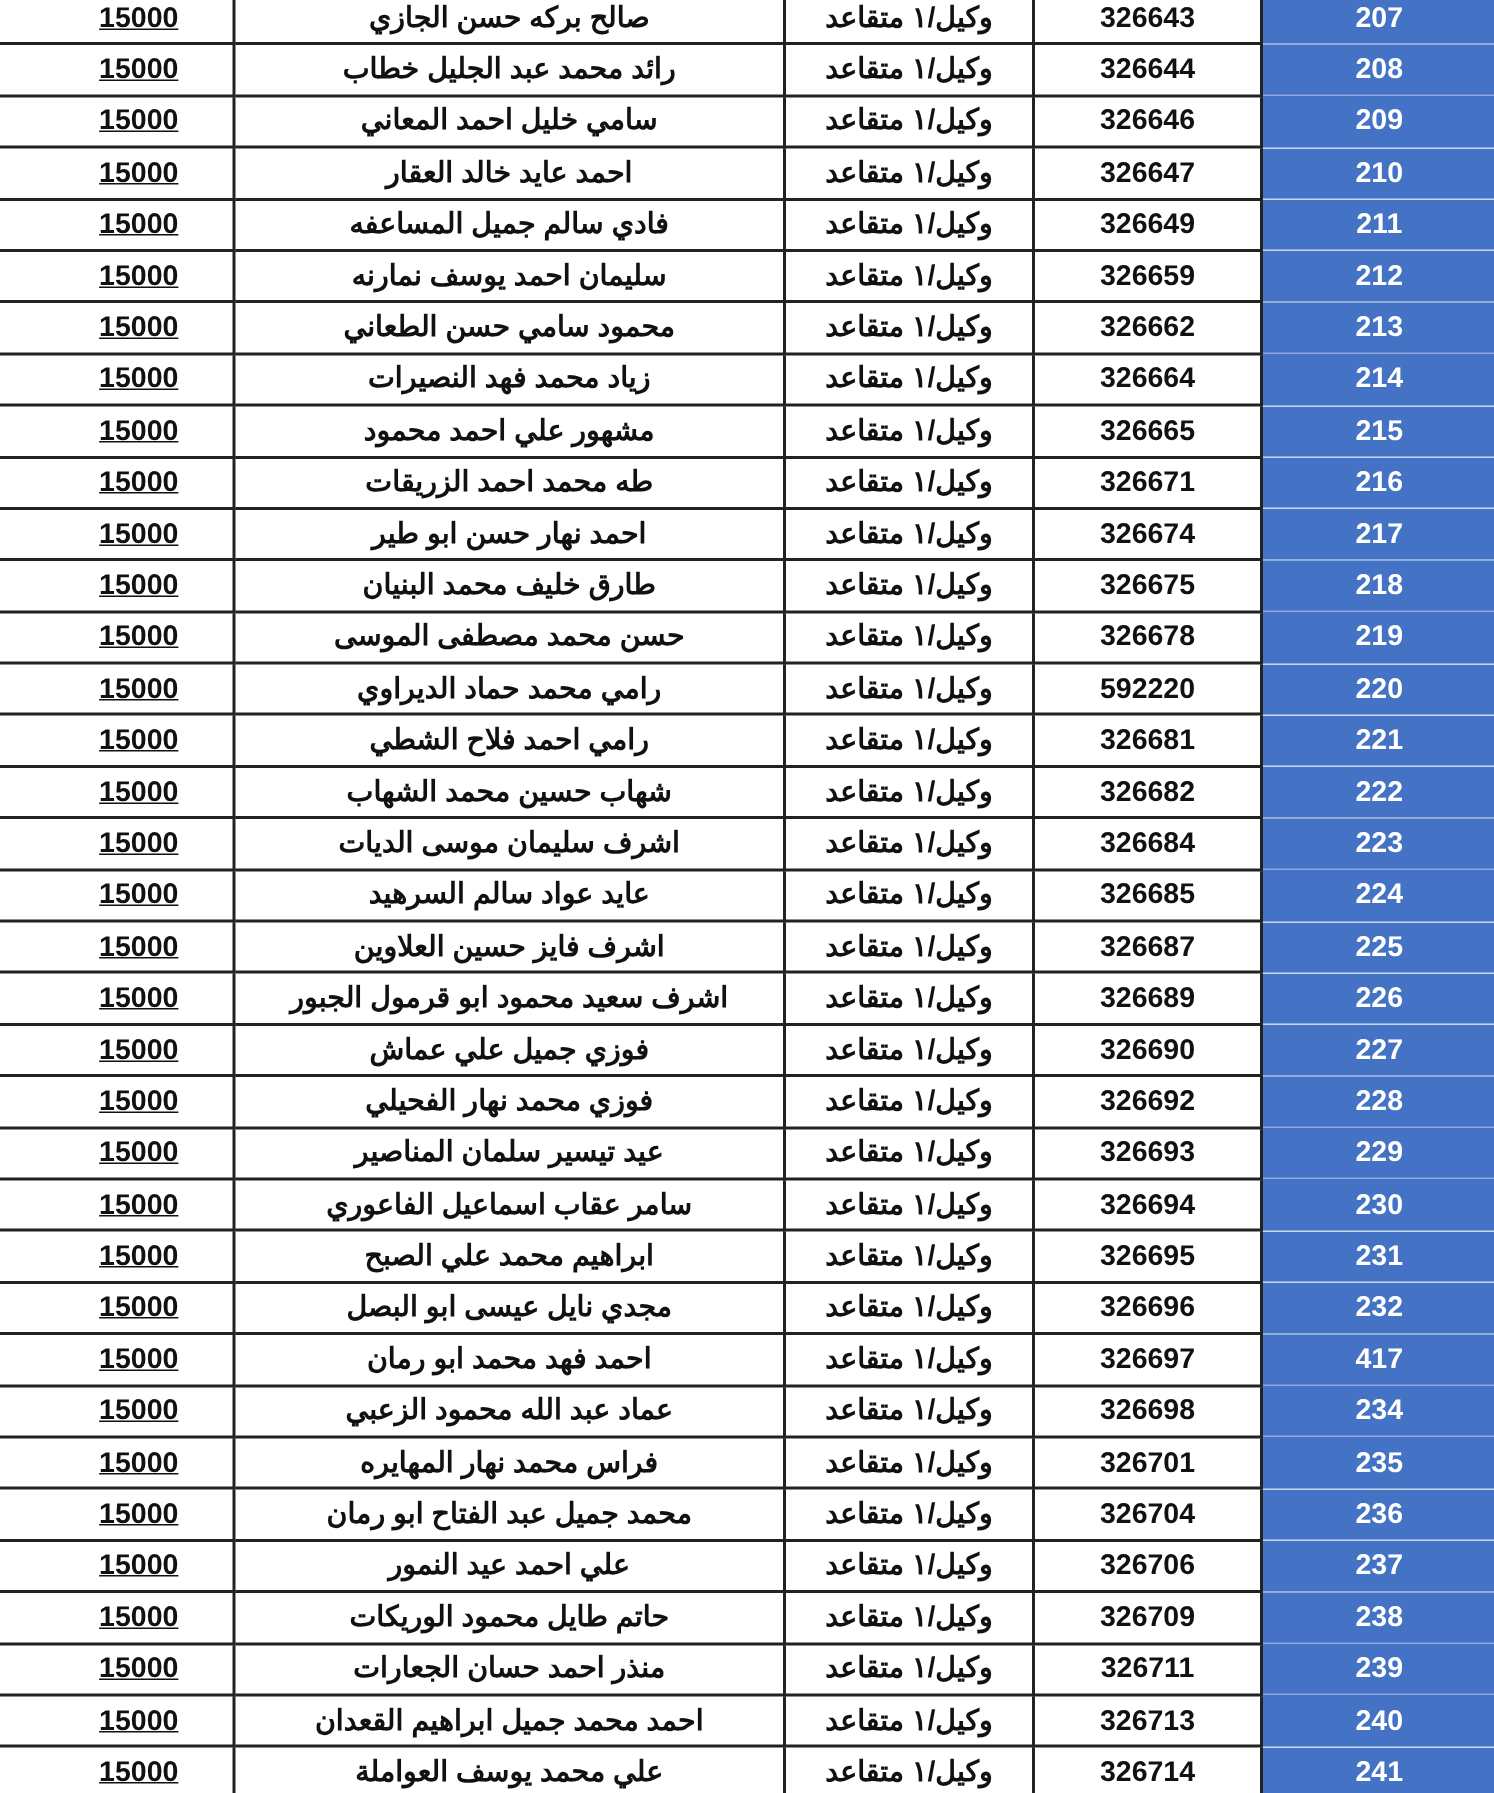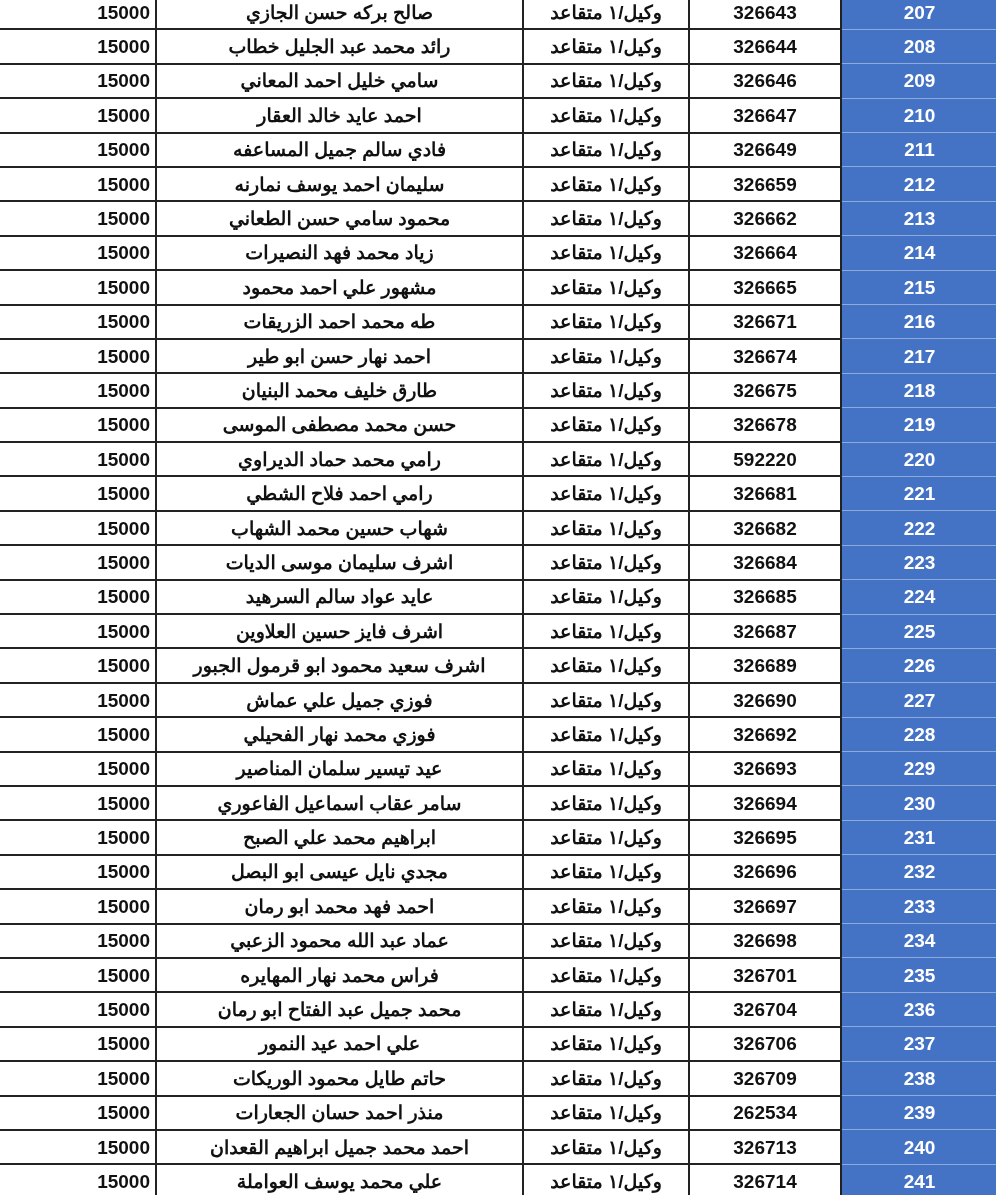--- a/index.html
+++ b/index.html
@@ -36,21 +36,21 @@
     }
     td.c-amount {
       width: 155px;
       border-top: 2px solid #222;
       border-bottom: 2px solid #222;
       border-right: 2px solid #222;
       font-size: 20px;
       padding-left: 6px;
       text-align: left;
     }
-    td.c-amount span { display: inline-block; width: 115px; text-align: right; padding-left: 30px; }
+    td.c-amount span { display: inline-block; width: 115px; text-align: center; padding-left: 30px; text-decoration: underline; }
     td.c-name {
       width: 365px;
       border: 2px solid #222;
       direction: rtl;
       font-size: 17px;
     }
     td.c-rank {
       width: 164px;
       border: 2px solid #222;
       direction: rtl;
@@ -286,21 +286,21 @@
     <td class="c-rank"><span>وكيل/١ متقاعد</span></td>
     <td class="c-id"><span>326696</span></td>
     <td class="c-seq"><span>232</span></td>
   </tr>
 
   <tr>
     <td class="c-amount"><span>15000</span></td>
     <td class="c-name"><span>احمد فهد محمد ابو رمان</span></td>
     <td class="c-rank"><span>وكيل/١ متقاعد</span></td>
     <td class="c-id"><span>326697</span></td>
-    <td class="c-seq"><span>233</span></td>
+    <td class="c-seq"><span>417</span></td>
   </tr>
 
   <tr>
     <td class="c-amount"><span>15000</span></td>
     <td class="c-name"><span>عماد عبد الله محمود الزعبي</span></td>
     <td class="c-rank"><span>وكيل/١ متقاعد</span></td>
     <td class="c-id"><span>326698</span></td>
     <td class="c-seq"><span>234</span></td>
   </tr>
 
@@ -333,21 +333,21 @@
     <td class="c-name"><span>حاتم طايل محمود الوريكات</span></td>
     <td class="c-rank"><span>وكيل/١ متقاعد</span></td>
     <td class="c-id"><span>326709</span></td>
     <td class="c-seq"><span>238</span></td>
   </tr>
 
   <tr>
     <td class="c-amount"><span>15000</span></td>
     <td class="c-name"><span>منذر احمد حسان الجعارات</span></td>
     <td class="c-rank"><span>وكيل/١ متقاعد</span></td>
-    <td class="c-id"><span>262534</span></td>
+    <td class="c-id"><span>326711</span></td>
     <td class="c-seq"><span>239</span></td>
   </tr>
 
   <tr>
     <td class="c-amount"><span>15000</span></td>
     <td class="c-name"><span>احمد محمد جميل ابراهيم القعدان</span></td>
     <td class="c-rank"><span>وكيل/١ متقاعد</span></td>
     <td class="c-id"><span>326713</span></td>
     <td class="c-seq"><span>240</span></td>
   </tr>

